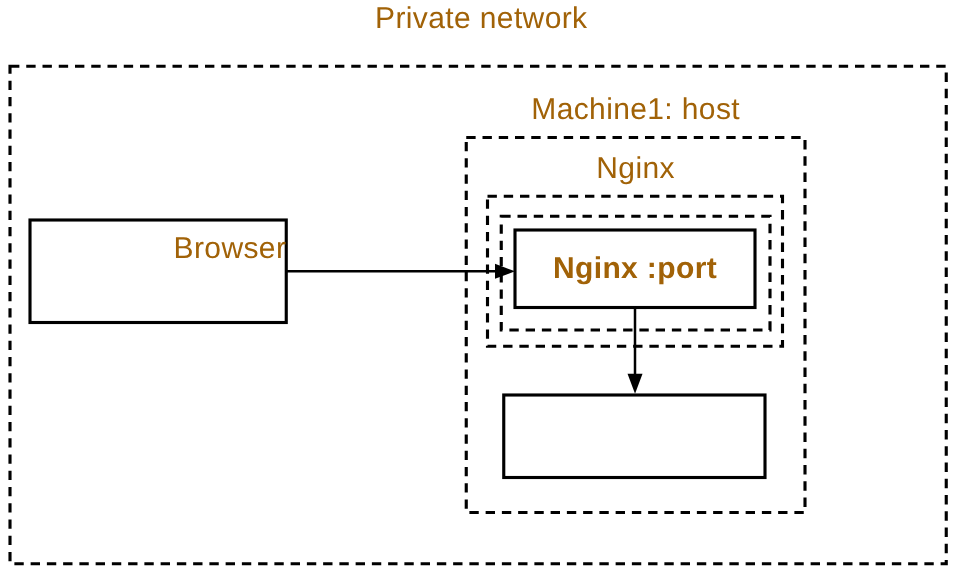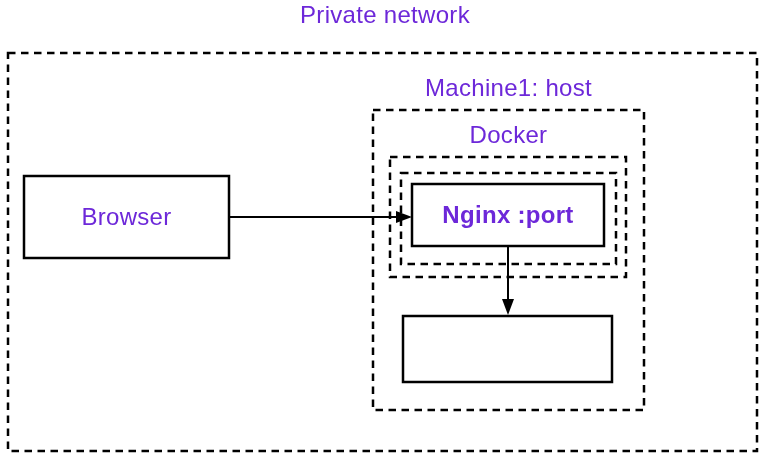--- a/index.html
+++ b/index.html
@@ -6,21 +6,21 @@
     margin: 0;
     padding: 0;
     background: #ffffff;
   }
   .canvas {
     position: relative;
     width: 770px;
     height: 466px;
     background: #ffffff;
     font-family: "Liberation Sans", sans-serif;
-    color: #6d28d9;
+    color: #a16207;
     overflow: hidden;
   }
   .diagram-svg {
     position: absolute;
     left: 0;
     top: 0;
     width: 770px;
     height: 466px;
   }
   .label {
@@ -92,22 +92,22 @@
     <g>
       <line class="edge-line" x1="508" y1="246" x2="508" y2="302"></line>
       <polygon class="edge-head" points="508,315 502,299 514,299"></polygon>
     </g>
   </svg>
 
   <div class="label" style="left:0; top:13; width:770px;">Private network</div>
 
   <div class="label" style="left:373px; top:73px; width:271px;text-align:center;">Machine1: host</div>
 
-  <div class="label" style="left:373px; top:120px; width:271px;">Docker</div>
+  <div class="label" style="left:373px; top:120px; width:271px;">Nginx</div>
 
-  <div class="node-label" style="left:24px; top:176px; width:205px; height:82px;">
+  <div class="node-label" style="left:24px; top:158px; width:205px; height:82px;align-items:flex-end;">
     <div>Browser</div>
   </div>
 
   <div class="node-label" style="left:412px; top:184px; width:192px; height:62px;font-weight:bold;">Nginx :port</div>
 
 
 </div>
 
 </body></html>

